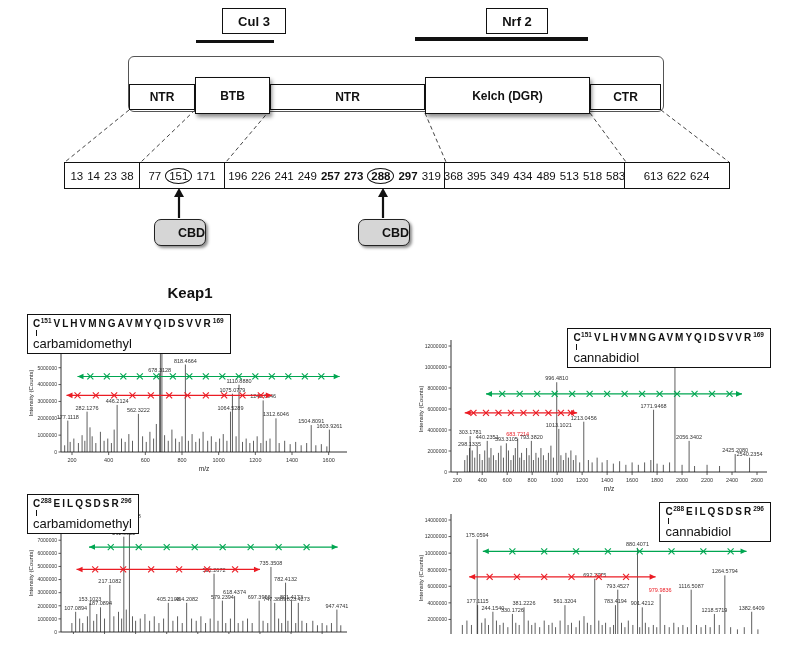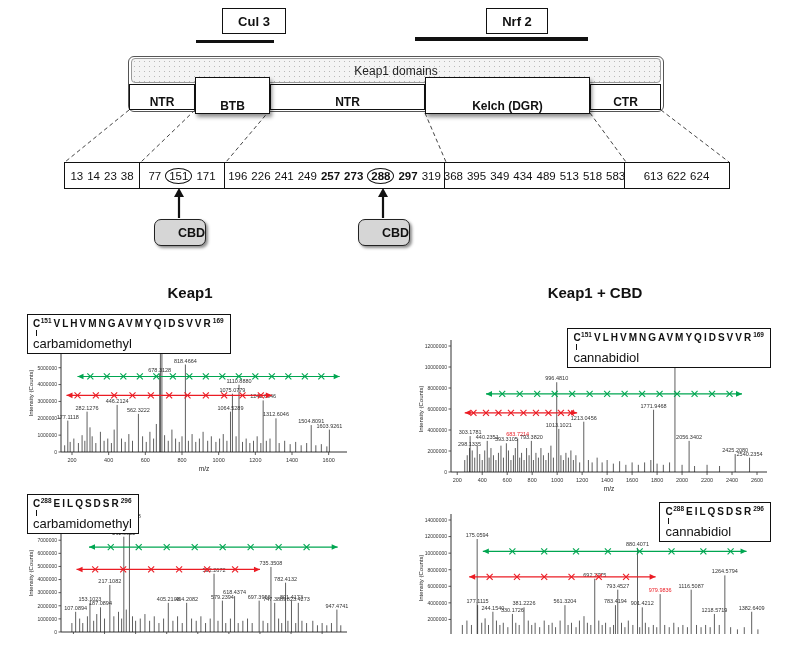--- a/index.html
+++ b/index.html
@@ -9,21 +9,21 @@
   .abs{position:absolute;}
   .boxlabel{border:1.6px solid #111;background:#fff;display:flex;align-items:center;justify-content:center;
             font-weight:bold;font-size:13px;}
   .thickbar{background:#111;}
 
   .arch-outline{left:128px;top:56px;width:534px;height:54px;border:1px solid #555;border-radius:6px;}
   .band{left:131px;top:58px;width:528px;height:23px;border:1px solid #999;border-radius:4px;
         background-color:#f4f4f4;
         background-image:radial-gradient(#b9b9b9 0.7px, transparent 0.8px);background-size:5px 5px;
         display:flex;align-items:center;justify-content:center;font-size:12px;color:#222;}
-  .dom{border:1.5px solid #111;background:#fff;display:flex;align-items:flex-end;justify-content:center;
+  .dom{border:1.5px solid #111;background:#fff;display:flex;align-items:center;justify-content:center;
        font-weight:bold;font-size:12px;top:84px;height:26px;box-sizing:border-box;z-index:2;}
   .dom.raised{top:77px;height:37px;z-index:3;box-shadow:2px 3px 4px rgba(0,0,0,0.45);}
 
   .res-table{left:64px;top:162px;width:666px;height:27px;display:flex;border:1.5px solid #111;box-sizing:border-box;background:#fff;z-index:2;}
   .res-cell{display:flex;align-items:center;justify-content:center;gap:4px;font-size:11.5px;box-sizing:border-box;border-right:1.3px solid #111;}
   .res-cell:last-child{border-right:none;}
   .rc1{width:75px;}.rc2{width:85px;}.rc3{width:220px;}.rc4{width:180px;}.rc5{width:103px;}
   .tok{white-space:nowrap;}
   .tok.b{font-weight:bold;}
   .tok.circ{border:1.4px solid #111;border-radius:50%;padding:1px 3px;}
@@ -55,23 +55,20 @@
     <span>Cul 3</span>
   </div>
   <div class="abs thickbar" style="left:196px;top:40px;width:78px;height:3px;"></div>
 
   <div class="abs boxlabel" style="left:486px;top:8px;width:60px;height:24px;">
     <span>Nrf 2</span>
   </div>
   <div class="abs thickbar" style="left:415px;top:37px;width:173px;height:4px;"></div>
 
   <div class="abs arch-outline"></div>
-  <div class="abs band">
-    <span>Keap1 domains</span>
-  </div>
 
   <div class="abs dom" style="left:129px;width:66px;">
     <span>NTR</span>
   </div>
   <div class="abs dom raised" style="left:195px;width:75px;">
     <span>BTB</span>
   </div>
   <div class="abs dom" style="left:270px;width:155px;">
     <span>NTR</span>
   </div>
@@ -142,21 +139,20 @@
   </div>
 
   <div class="abs cbd" style="left:154px;top:219px;">
     <span>CBD</span>
   </div>
   <div class="abs cbd" style="left:358px;top:219px;">
     <span>CBD</span>
   </div>
 
   <div class="abs colhdr" style="left:25px;top:284px;width:330px;">Keap1</div>
-  <div class="abs colhdr" style="left:415px;top:284px;width:360px;">Keap1 + CBD</div>
 
   <div class="panel" id="panel-0" style="left:25px;top:314px;width:330px;height:164px;">
     <svg id="spec-0" width="330" height="164">
         <line x1="36" y1="14" x2="36" y2="138" stroke="#333" stroke-width="1"></line>
         <line x1="36" y1="138" x2="322" y2="138" stroke="#333" stroke-width="1"></line>
         <line x1="33.5" y1="20" x2="36" y2="20" stroke="#333" stroke-width="0.8"></line>
         <text x="32" y="21.8" font-size="5" text-anchor="end" fill="#333">7000000</text>
         <line x1="33.5" y1="36.85714285714286" x2="36" y2="36.85714285714286" stroke="#333" stroke-width="0.8"></line>
         <text x="32" y="38.65714285714286" font-size="5" text-anchor="end" fill="#333">6000000</text>
         <line x1="33.5" y1="53.714285714285715" x2="36" y2="53.714285714285715" stroke="#333" stroke-width="0.8"></line>

